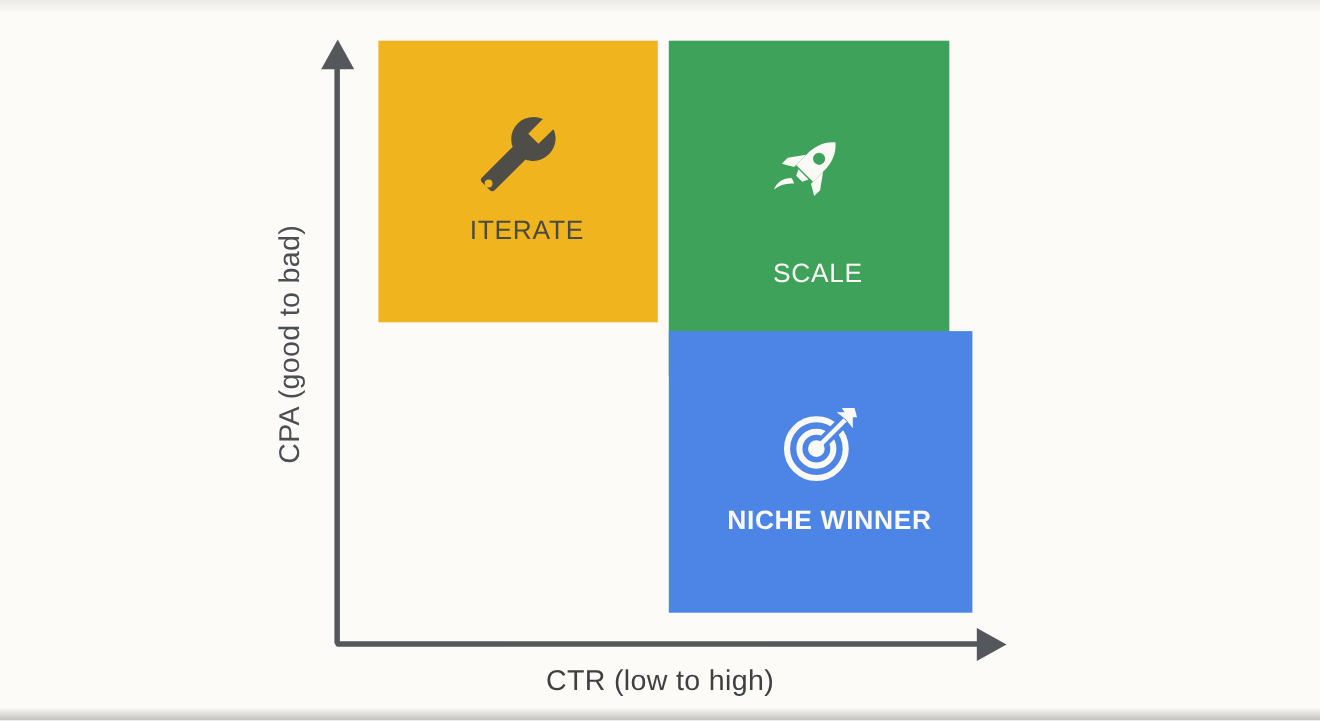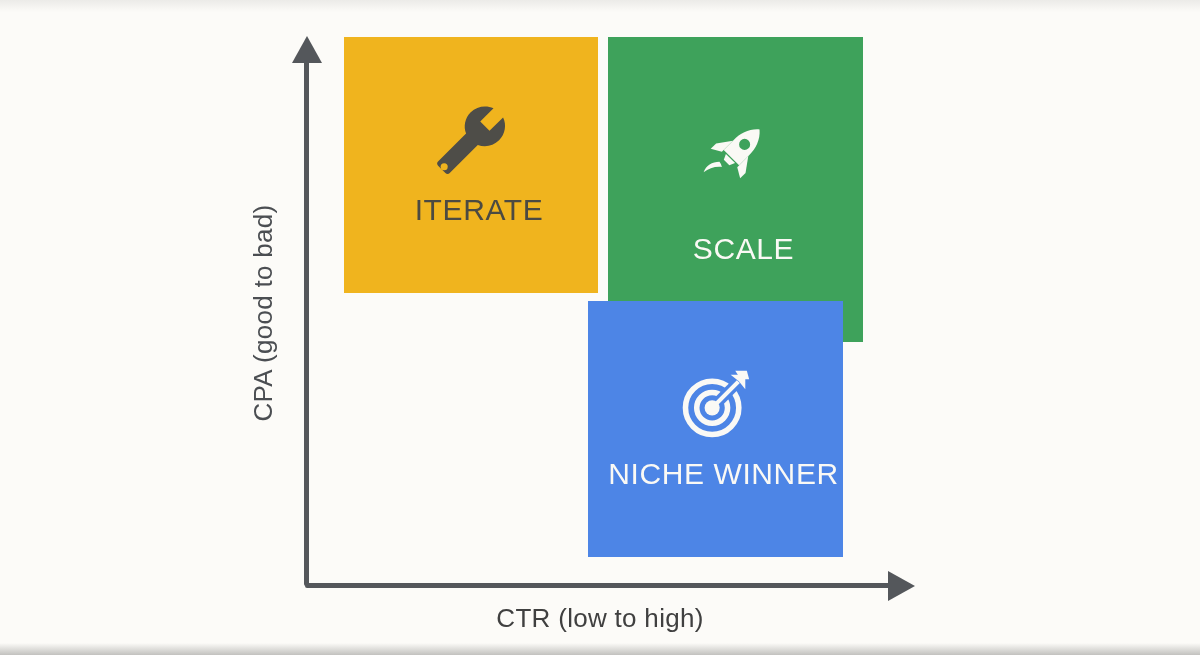--- a/index.html
+++ b/index.html
@@ -60,26 +60,26 @@
 
   
   .quadrant {
     position: absolute;
     display: flex; flex-direction: column;
     align-items: center; justify-content: center;
   }
   .q-iterate { left: 344px; top: 37px;  width: 254px; height: 256px; }
   .q-scale   { left: 608px; top: 37px;  width: 255px; height: 305px; gap: 24px; }
   .q-kill    { left: 344px; top: 301px; width: 254px; height: 256px; }
-  .q-niche   { left: 588px; top: 301px; width: 255px; height: 256px; }
+  .q-niche   { left: 608px; top: 301px; width: 276px; height: 256px; font-weight: bold; }
 
   .q-icon { display: block; }
   .q-label {
     margin-top: 16px;
-    font-size: 30px; line-height: 34px;
+    font-size: 24px; line-height: 34px;
     letter-spacing: 0.6px; white-space: nowrap; margin-left: 16px;
   }
 </style>
 </head>
 <body>
 
 <div class="stage" style="background-color: rgb(252, 251, 248);">
 
   <div class="y-axis-shaft" style="background-color: rgb(84, 87, 91);"></div>
   <div class="y-axis-arrowhead" style="border-bottom-color: rgb(84, 87, 91);"></div>

